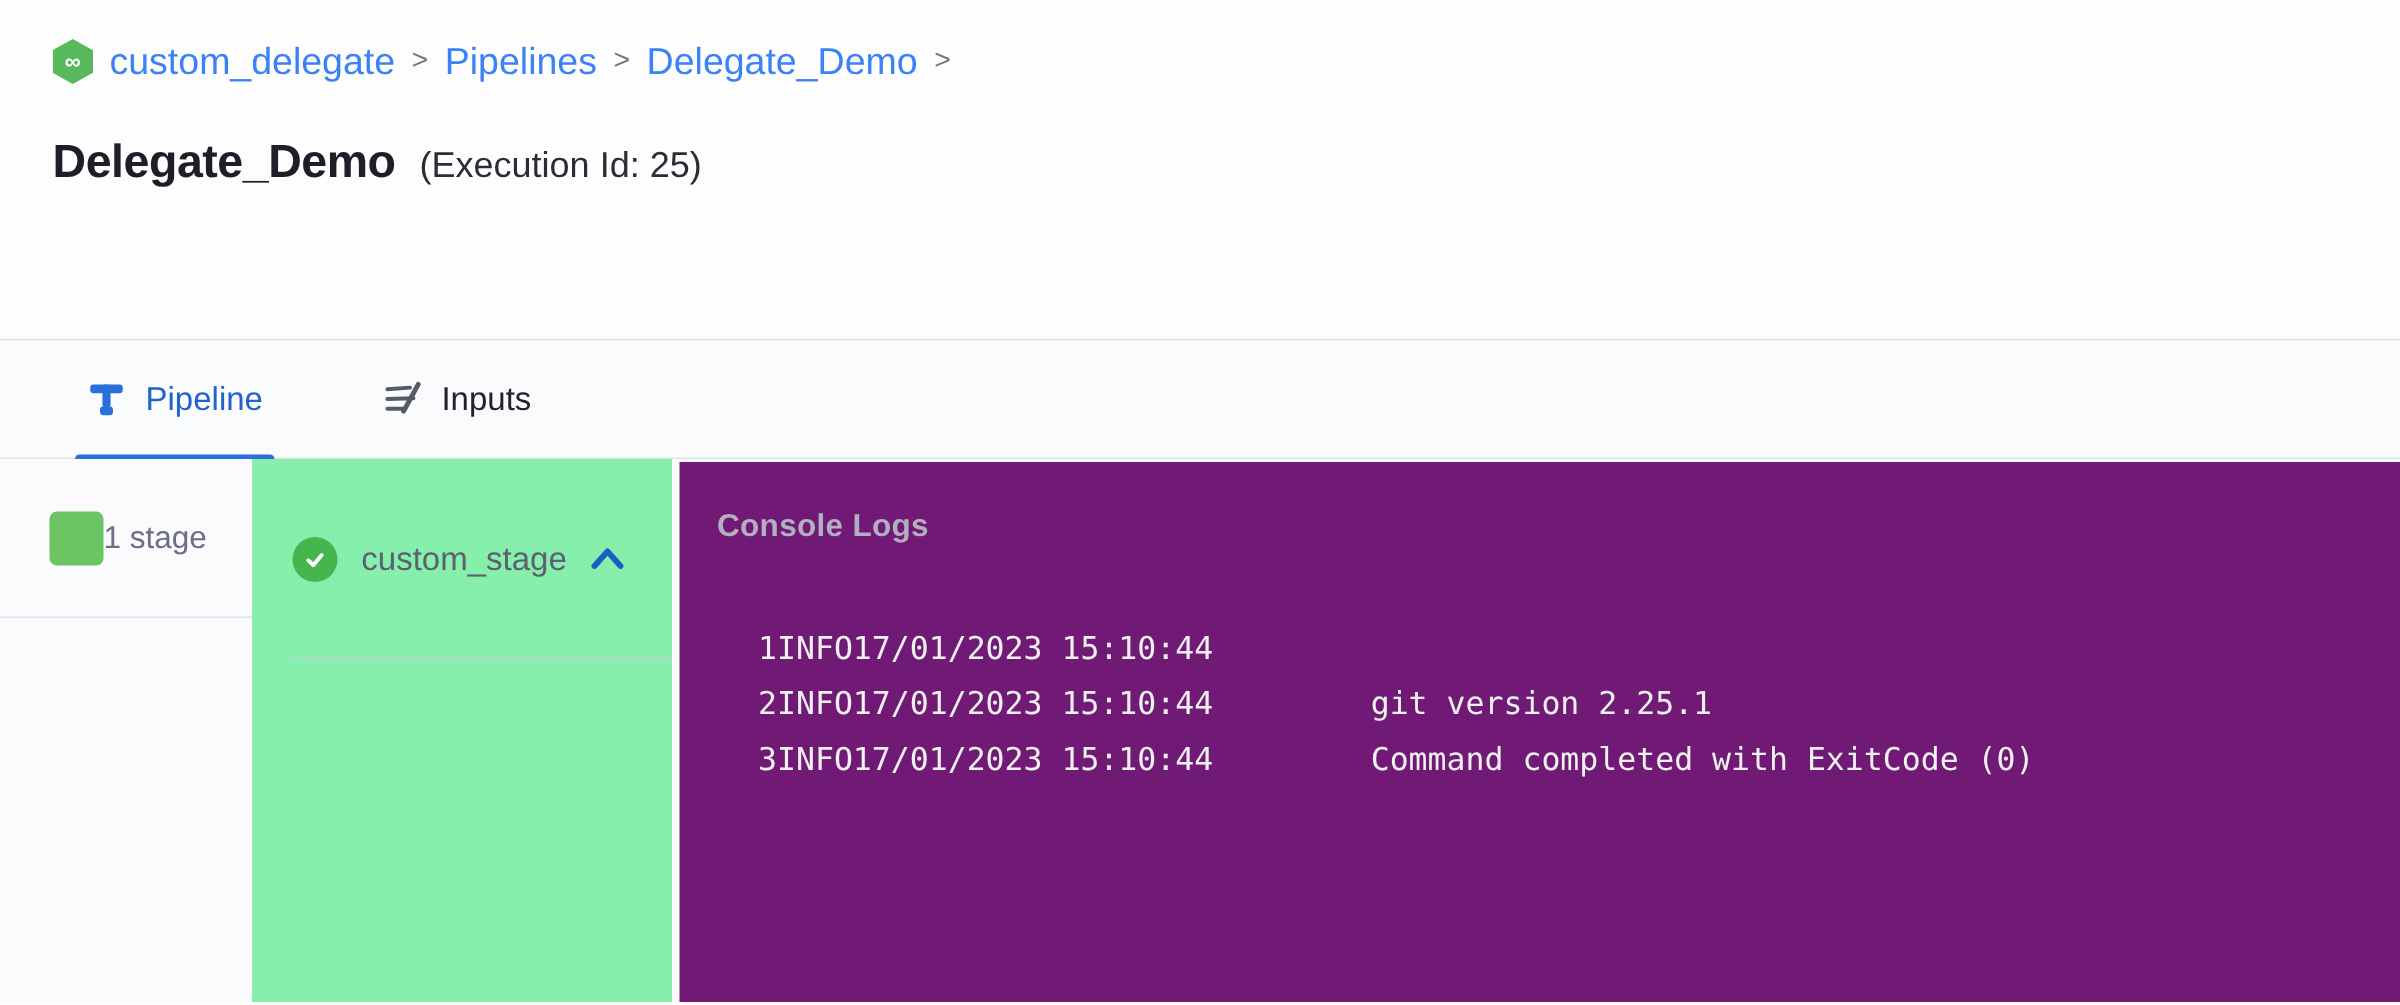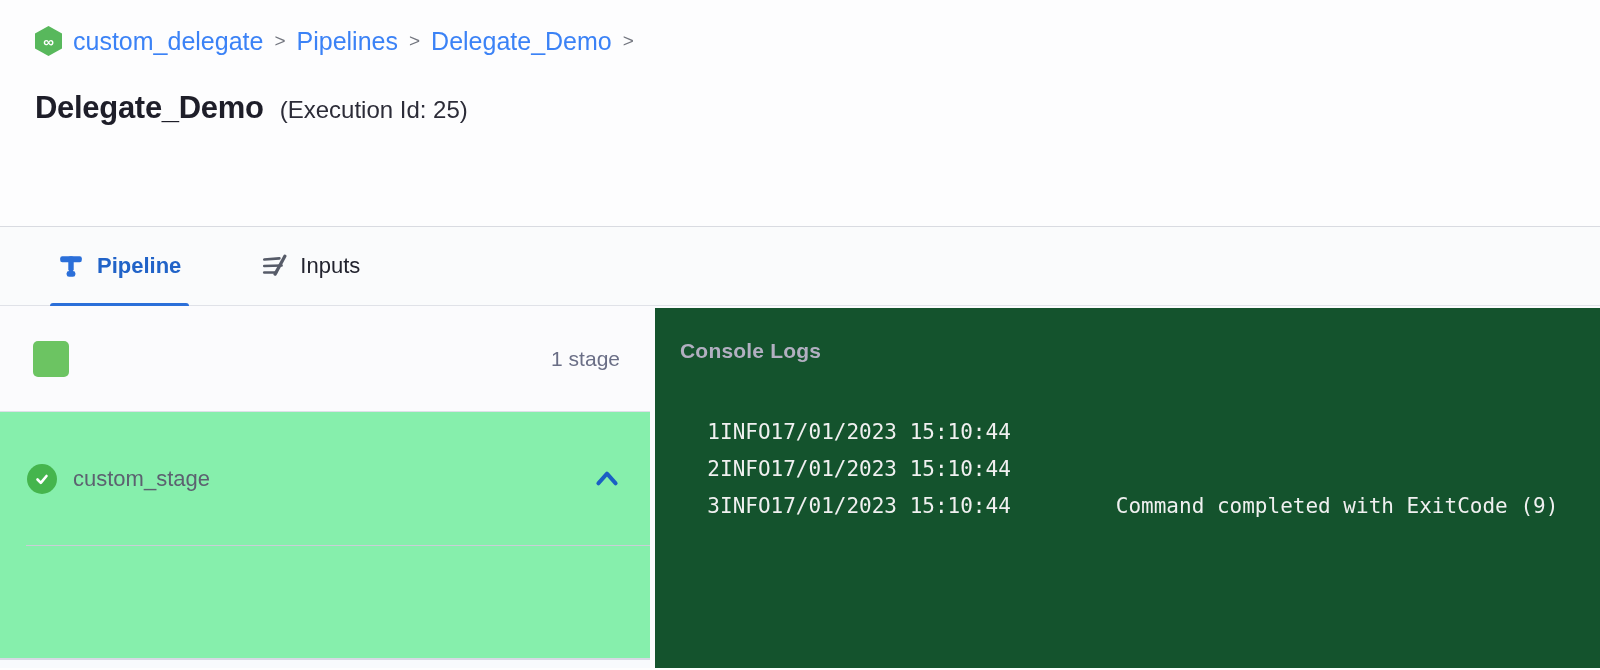--- a/index.html
+++ b/index.html
@@ -13,48 +13,48 @@
              display:flex; align-items:center; justify-content:center; color:#ffffff; font-size:15px; font-weight:bold; }
   .crumb-link { color:#3b82f6; font-size:25px; text-decoration:none; cursor:pointer; }
   .crumb-sep { color:#72757e; font-size:19px; }
   .title-row { margin-top:34px; display:flex; align-items:baseline; gap:16px; }
   .page-title { font-size:31px; font-weight:bold; color:#1e1e29; letter-spacing:-0.3px; }
   .page-subtitle { font-size:24px; color:#2c2c38; }
 
   
   .tabbar { height:79px; background:#fafbfc; border-bottom:1px solid #e0e2e8; display:flex; align-items:stretch; padding-left:50px; }
   .tab { position:relative; display:flex; align-items:center; gap:13px; padding:0 8px; margin-right:64px; font-size:22px; color:#22232e; cursor:pointer; white-space:nowrap; }
-  .tab.active { color:#2163c8; font-weight:bold; }
+  .tab.active { color:#2163c8; font-weight:normal; }
   .tab .underline { display:none; }
   .tab.active .underline { display:block; position:absolute; left:0; right:0; bottom:-1px; height:3px; background:#2b6fd9; border-radius:3px 3px 0 0; }
   .tab-icon { display:flex; align-items:center; }
 
   
   .content { display:flex; height:362px; background:#fbfbfd; }
-  .left-panel { width:650px; display:flex; flex-direction:column; }
+  .left-panel { width:448px; display:flex; flex-direction:row; }
   .stages-header { height:106px; background:#fbfbfd; border-bottom:1px solid #dee0e8; display:flex; align-items:center; justify-content:space-between; padding:0 30px 0 33px; }
   .stage-square { width:36px; height:36px; border-radius:5px; background:#6cc462; }
   .stage-count { font-size:21px; color:#6a6e86; }
 
   .stage-section { flex:1; background:#86efac; display:flex; flex-direction:column; overflow:hidden; }
   .stage-row { height:133px; display:flex; align-items:center; padding:0 30px 0 27px; cursor:pointer; }
   .check-circle { width:30px; height:30px; border-radius:50%; background:#45b54d; display:flex; align-items:center; justify-content:center; flex:none; }
   .stage-name { font-size:22px; color:#5c6170; margin-left:16px; }
   .chev { margin-left:auto; display:flex; align-items:center; cursor:pointer; }
 
   .stage-divider { height:1px; background:#c9ced6; margin-left:26px; }
 
   .step-row { margin:14px 20px 0 28px; height:76px; background:#c9e9f9; border-radius:8px; display:flex; align-items:center; padding:0 26px; cursor:pointer; }
   .step-name { font-size:21px; color:#5c6170; margin-left:23px; }
   .step-duration { margin-left:auto; font-size:16px; color:#484c55; }
 
   .left-bottom { height:10px; background:#f8fafd; border-top:2px solid #d7d9e3; }
 
   
-  .console { flex:1; background:#14532d; margin-left:5px; margin-top:2px; padding:31px 0 4px 25px; overflow:hidden; }
+  .console { flex:1; background:#701a75; margin-left:5px; margin-top:2px; padding:31px 0 4px 25px; overflow:hidden; }
   .console-title { font-size:21px; font-weight:bold; color:#b2afc1; letter-spacing:0.2px; }
   .logs { margin-top:50px; font-family:"DejaVu Sans Mono", monospace; font-size:21px; color:#f0f0f0; }
   .log-row { display:flex; height:37px; align-items:center; white-space:pre; }
   .log-num { width:40px; text-align:right; }
   .log-level { }
   .log-ts { }
   .log-msg { margin-left:105px; }
 </style>
 </head>
 <body>
@@ -138,23 +138,24 @@
     <div class="logs">
       <div class="log-row">
         <span class="log-num">1</span>
         <span class="log-level">INFO</span>
         <span class="log-ts">17/01/2023 15:10:44</span>
       </div>
       <div class="log-row">
         <span class="log-num">2</span>
         <span class="log-level">INFO</span>
         <span class="log-ts">17/01/2023 15:10:44</span>
+        <span class="log-msg">git version 2.25.1</span>
       </div>
       <div class="log-row">
         <span class="log-num">3</span>
         <span class="log-level">INFO</span>
         <span class="log-ts">17/01/2023 15:10:44</span>
-        <span class="log-msg">Command completed with ExitCode (9)</span>
+        <span class="log-msg">Command completed with ExitCode (0)</span>
       </div>
     </div>
   </div>
 
 </div>
 
 </body></html>

